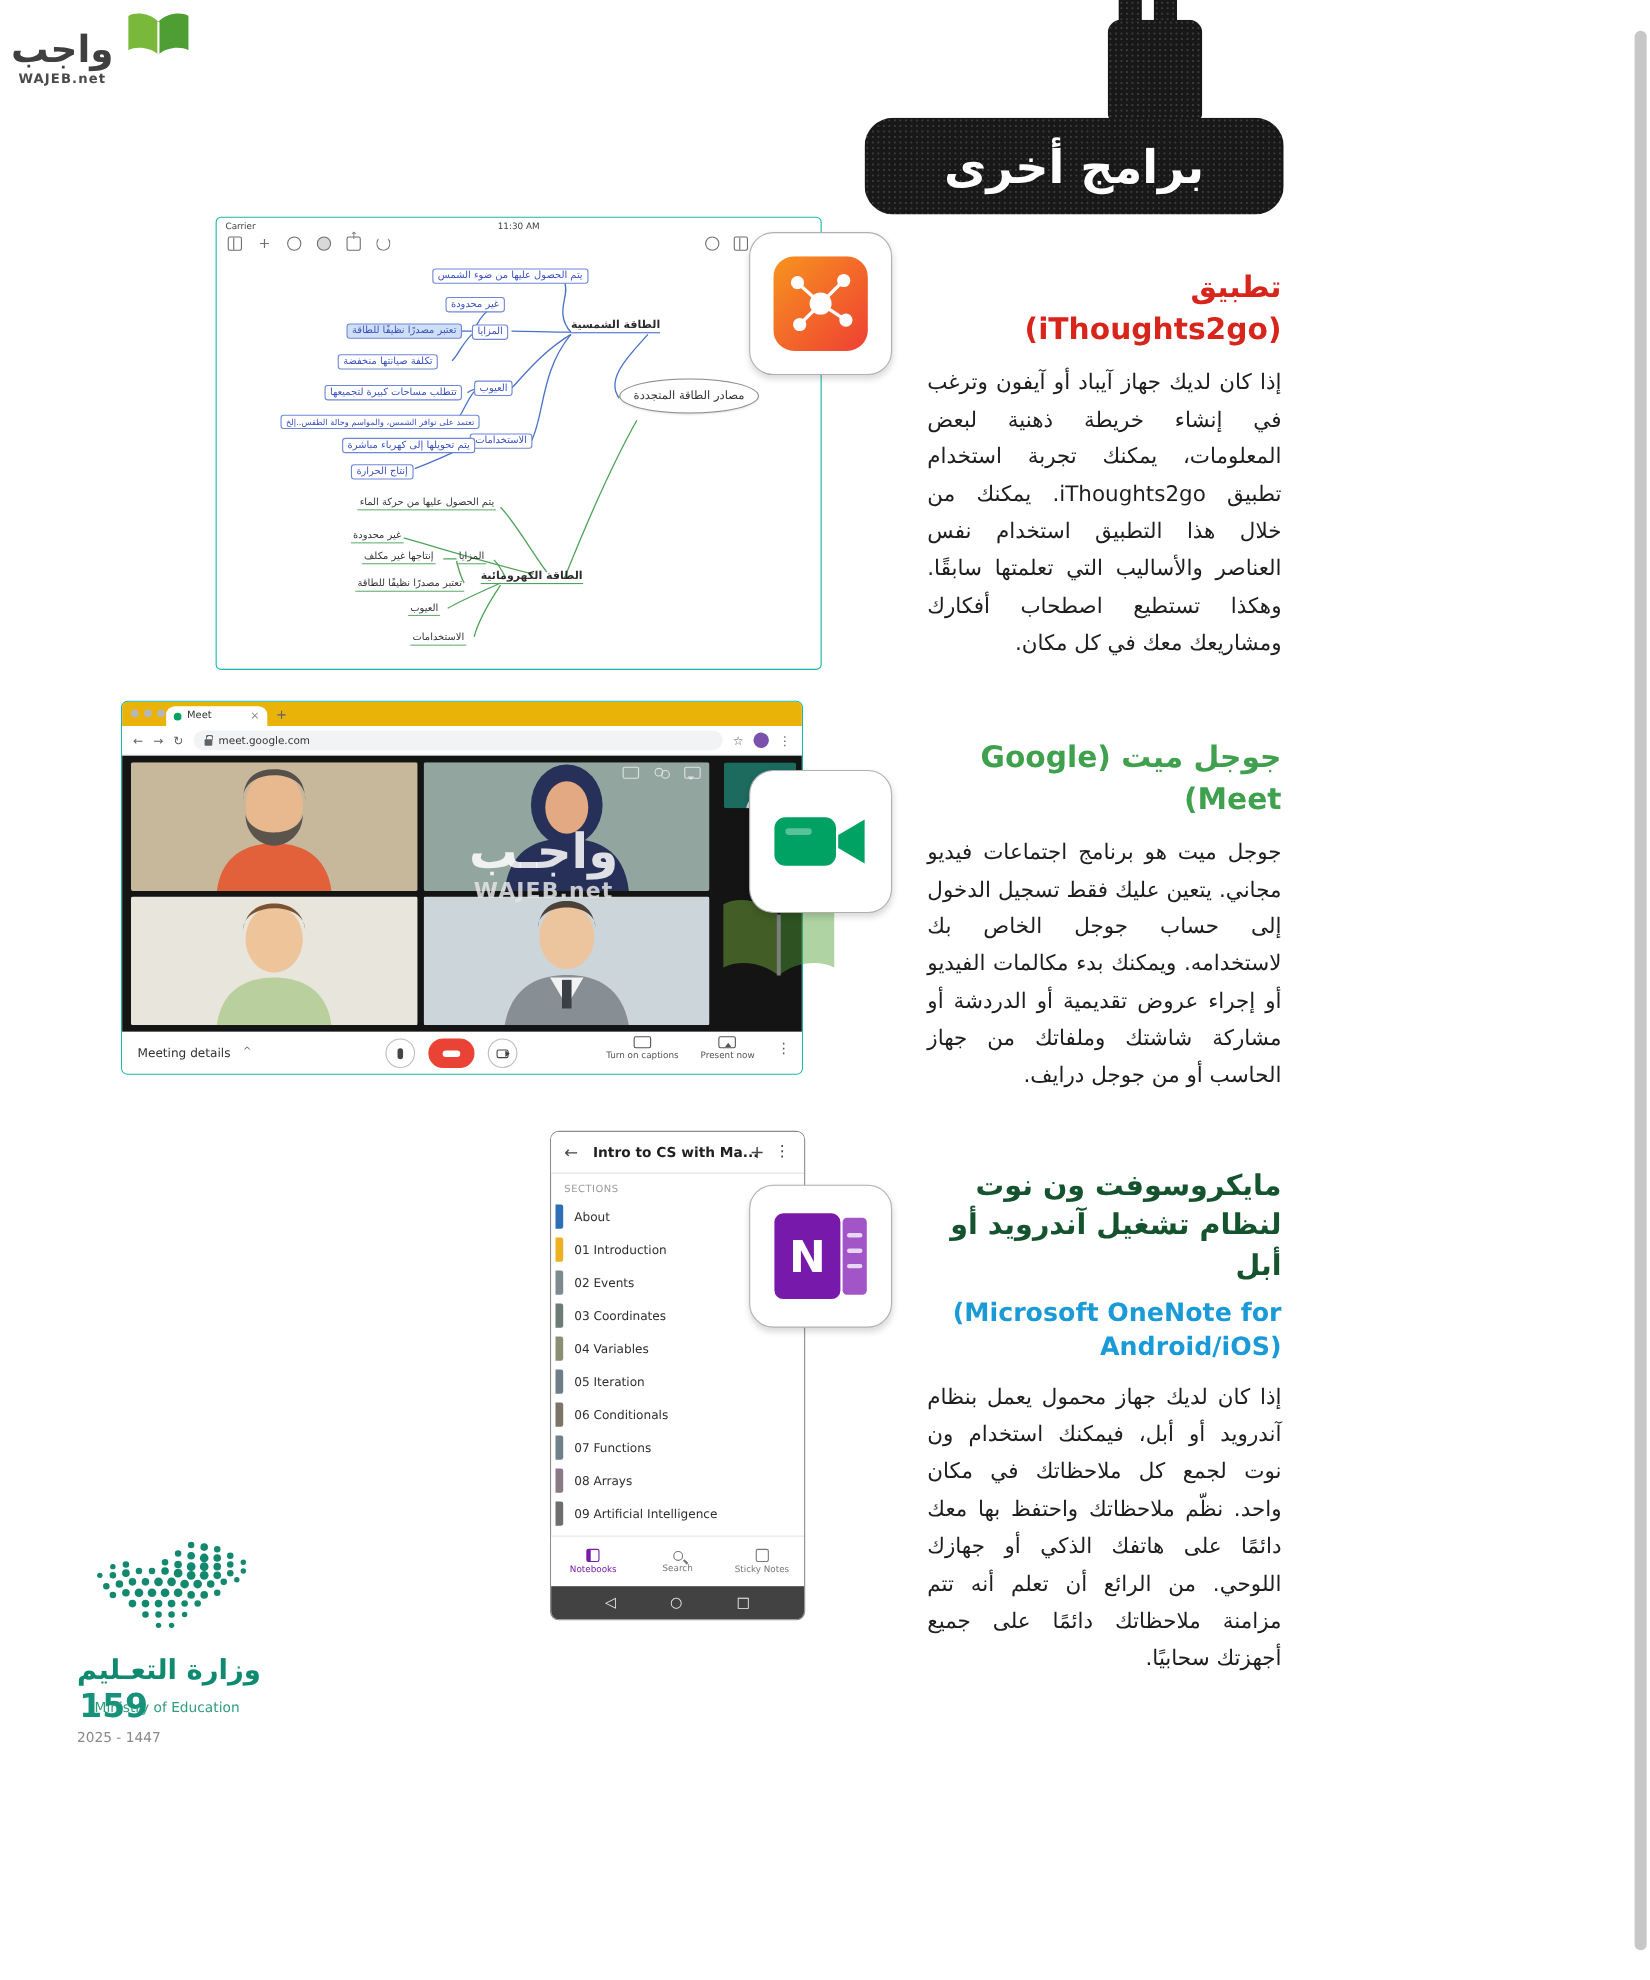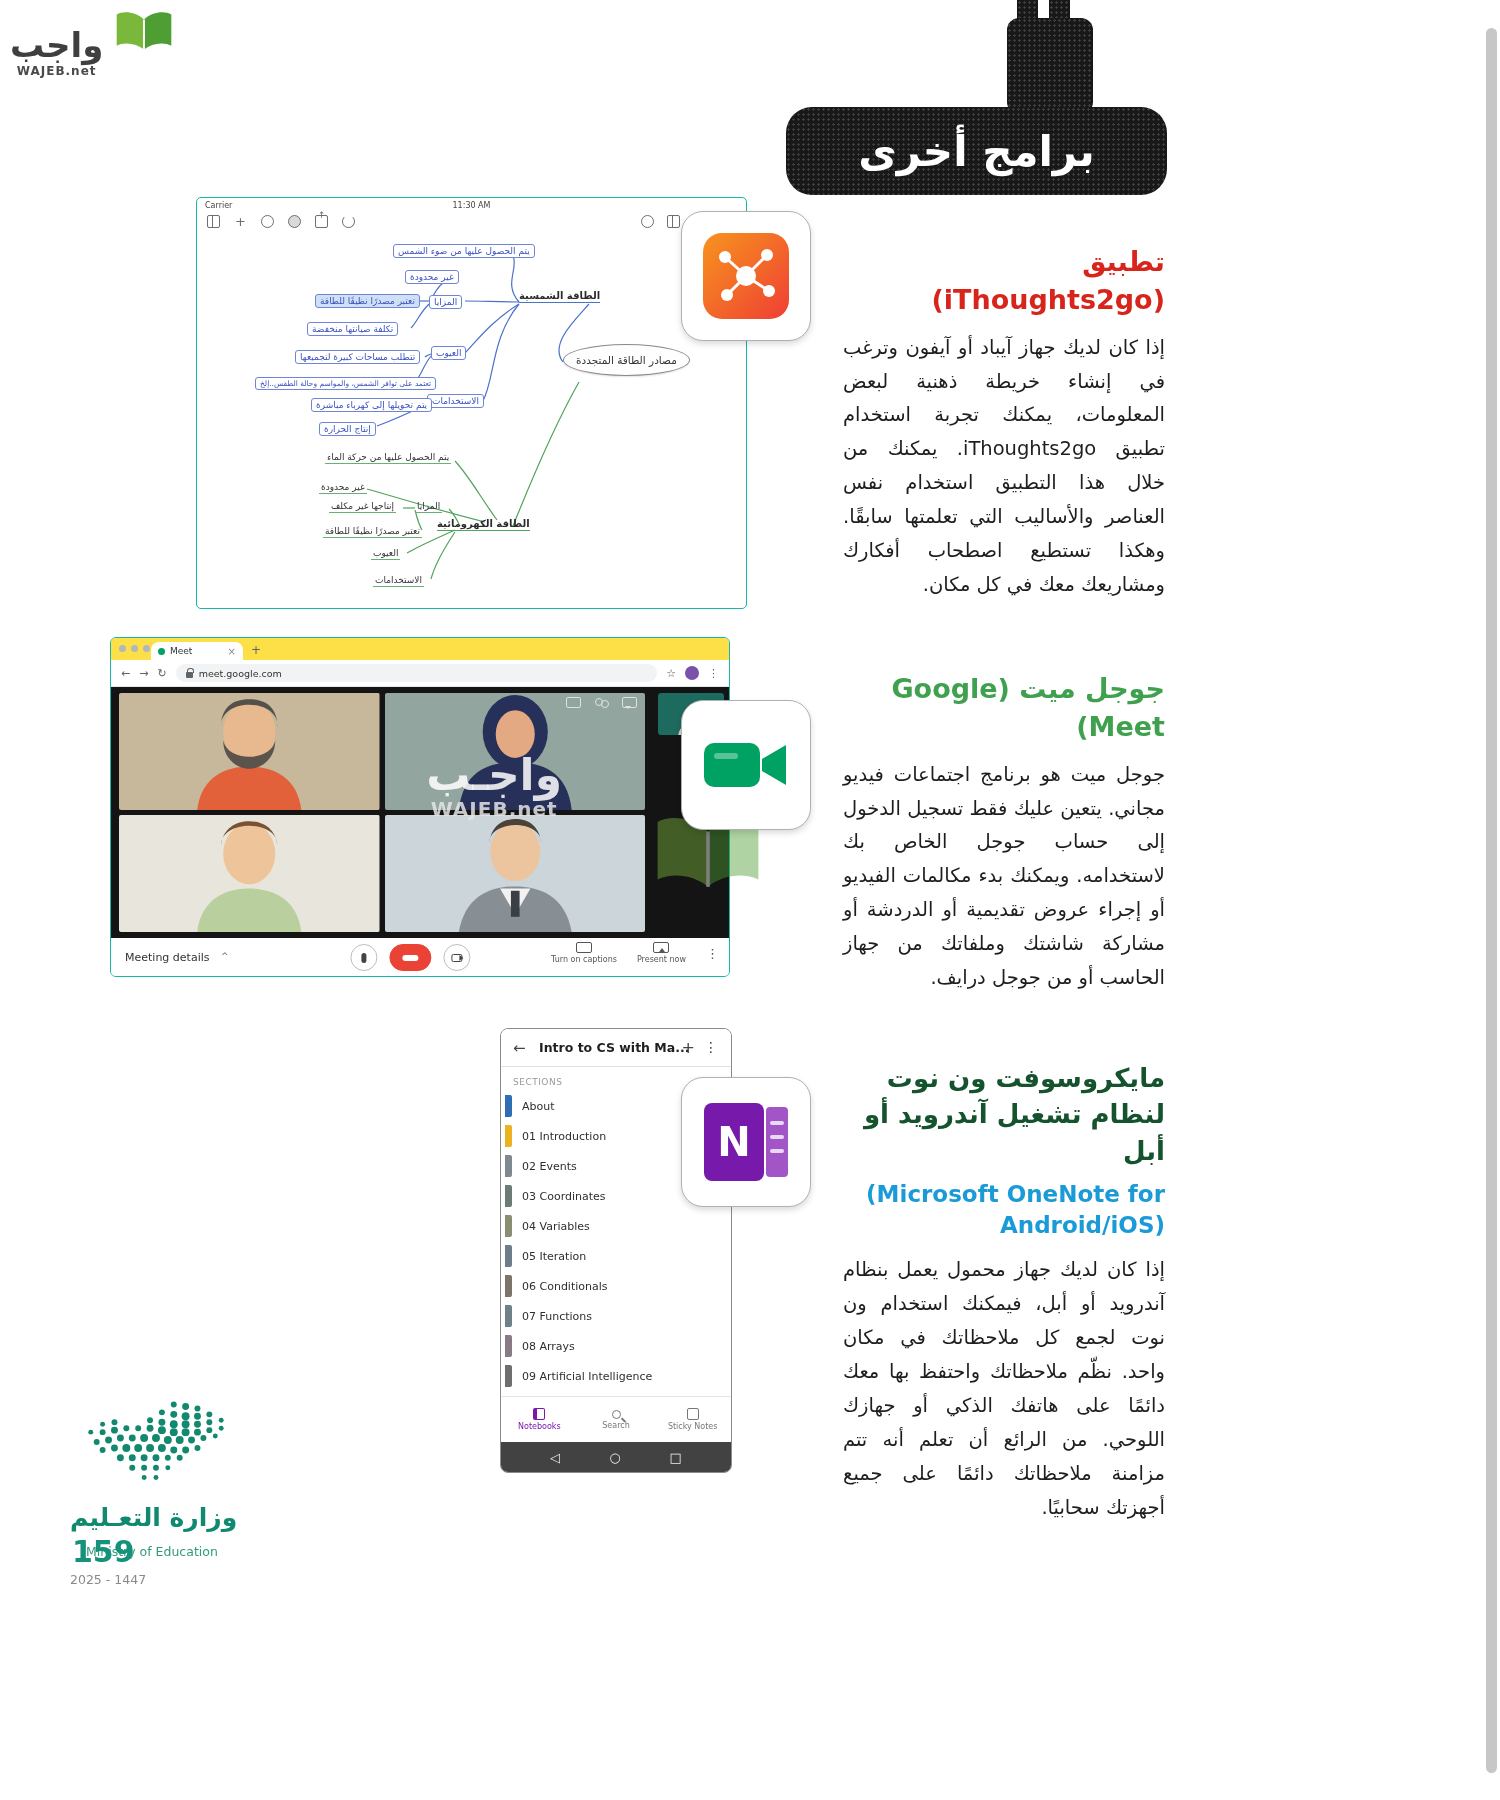--- a/index.html
+++ b/index.html
@@ -62,21 +62,21 @@
   .b-hydro { border-bottom:1.4px solid #4fa35a; }
   .mm-box { position:absolute; font-size:9px; color:#3a50c0; background:#fff; border:1px solid #6f86d8;
             border-radius:3px; padding:1px 4px; white-space:nowrap; direction:rtl; }
   .mm-box.hl { background:#cfe0f5; }
   .mm-box.small { font-size:7.5px; }
   .mm-leaf { position:absolute; font-size:9px; color:#333; white-space:nowrap; direction:rtl;
              border-bottom:1.2px solid #69b073; padding:0 2px 1px 2px; }
 
   
   .shot2 { left:110px; top:637px; width:620px; height:340px; overflow:hidden; border-radius:6px; }
-  .br-tabstrip { position:relative; height:22px; background:#fde047; }
+  .br-tabstrip { position:relative; height:22px; background:#eab308; }
   .tl-dots { position:absolute; left:8px; top:7px; display:flex; gap:5px; }
   .tl-dots i { width:7px; height:7px; border-radius:50%; background:#b3b7bc; }
   .br-tab { position:absolute; left:40px; top:4px; height:18px; width:92px; background:#fff;
             border-radius:8px 8px 0 0; display:flex; align-items:center; padding:0 7px; gap:5px; font-size:9px; color:#333; }
   .favdot { width:7px; height:7px; border-radius:50%; background:#00a263; }
   .tab-close { margin-left:auto; color:#8b8b8b; font-size:10px; }
   .newtab { position:absolute; left:140px; top:5px; font-size:12px; color:#5f6368; }
   .br-urlbar { position:relative; height:27px; background:#fff; border-bottom:1px solid #e6e6e6;
                display:flex; align-items:center; padding:0 10px; gap:9px; font-size:11px; color:#5f6368; }
   .url-field { flex:1; height:18px; background:#f1f3f4; border-radius:9px; display:flex; align-items:center;

